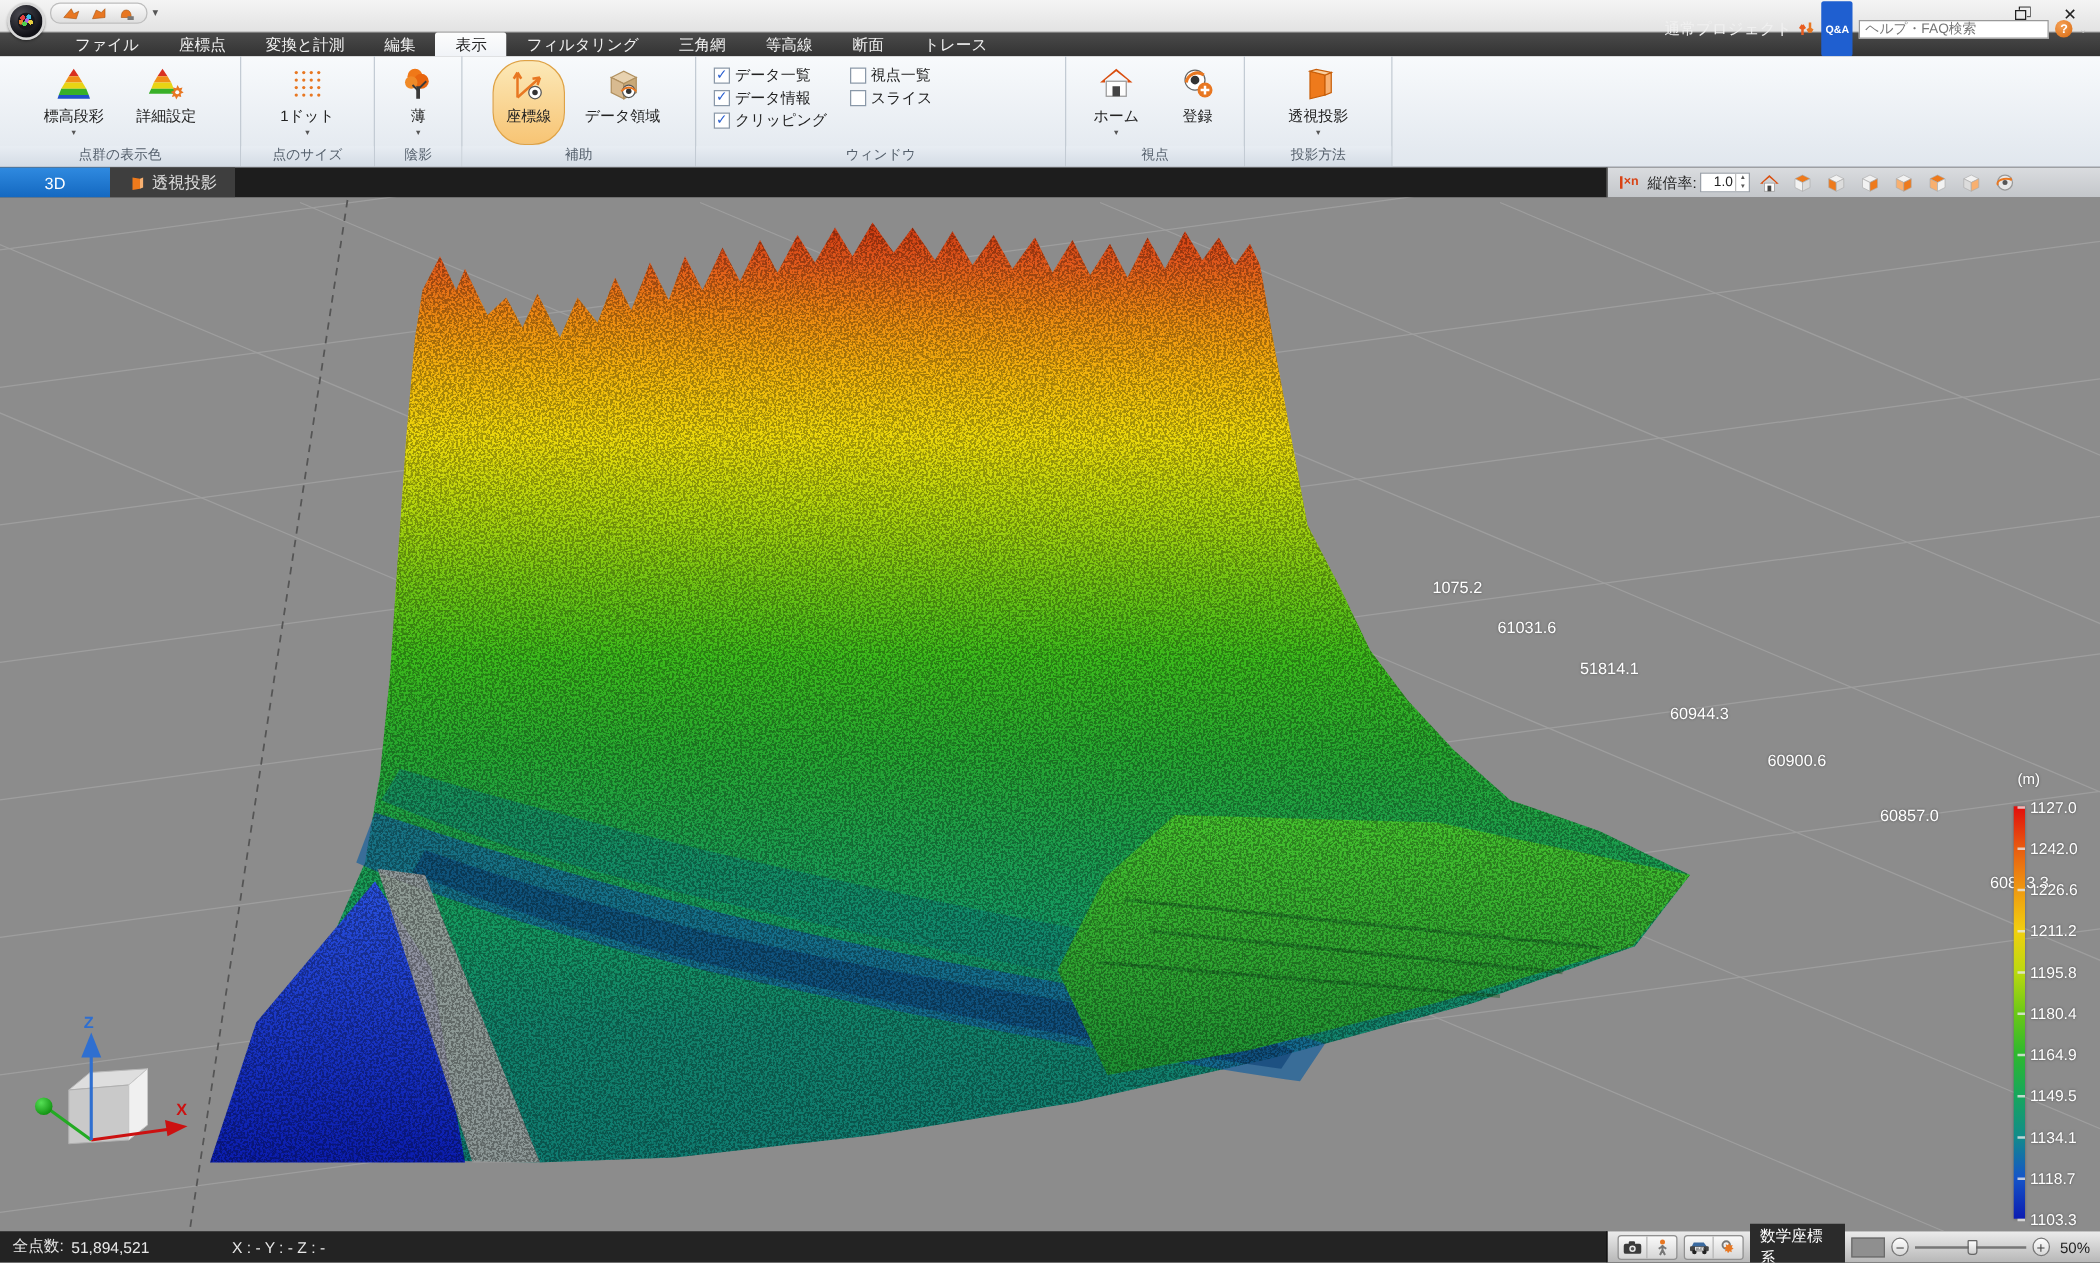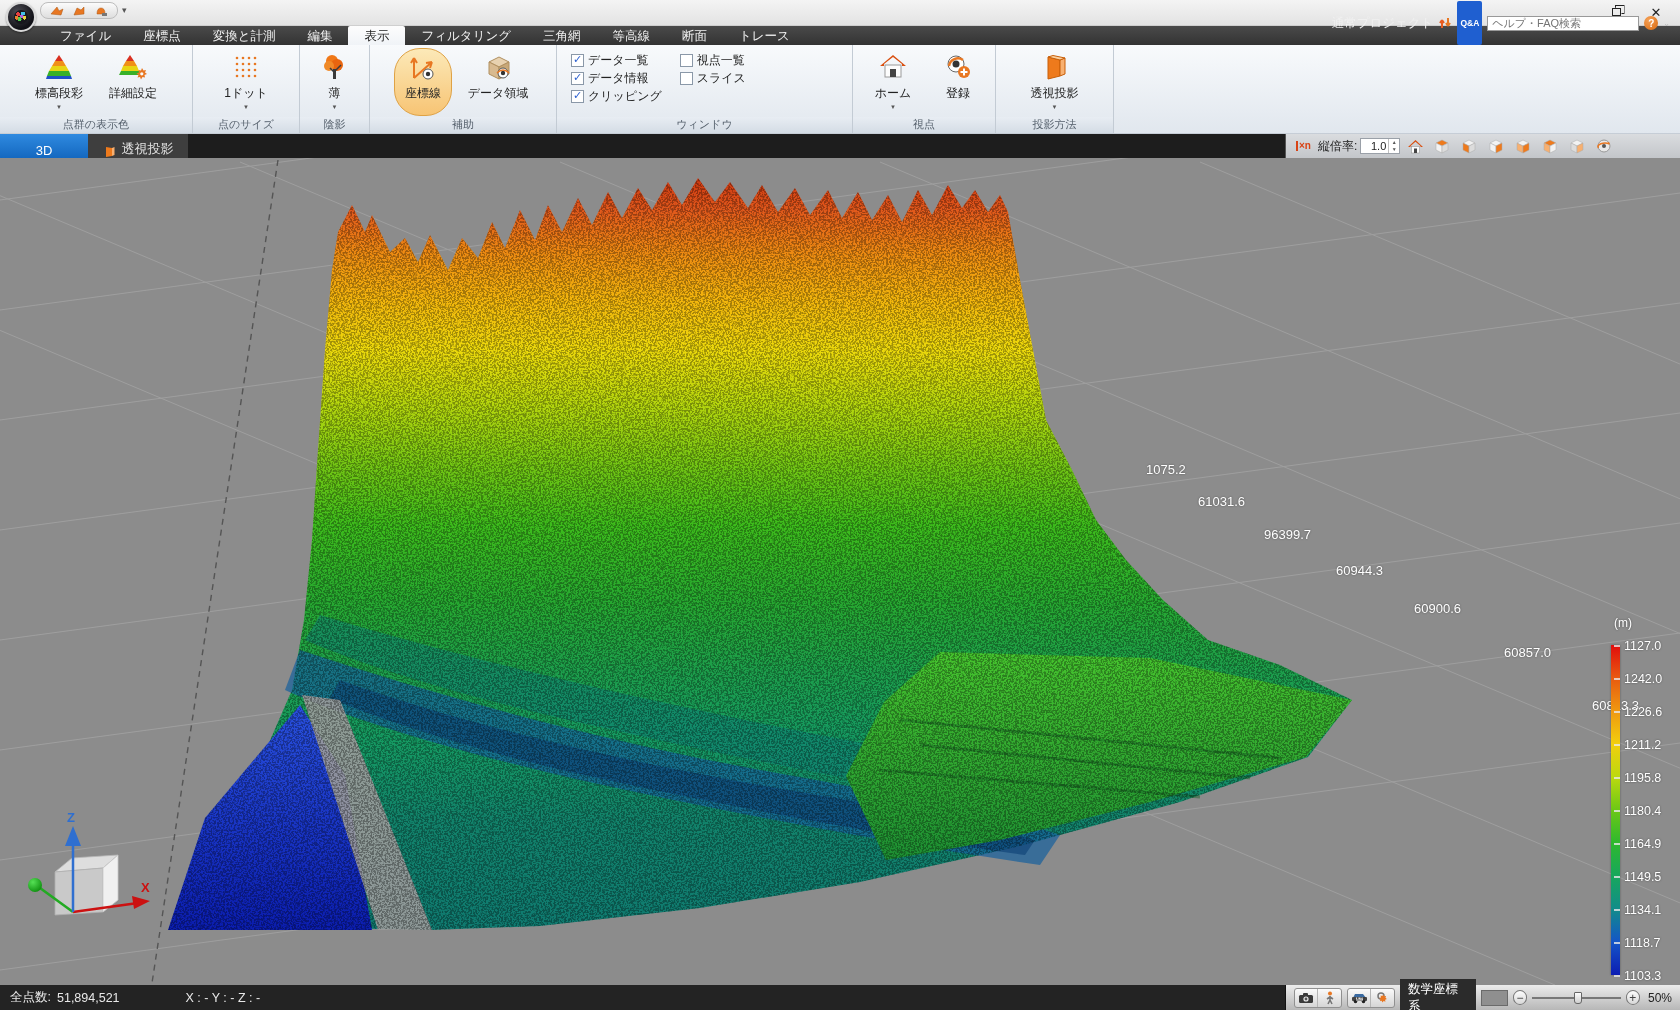--- a/index.html
+++ b/index.html
@@ -51,21 +51,21 @@
   .rbtn .rdrop { font-size:6px; color:#555; margin-top:2px; }
   .rbtn.selected { background:linear-gradient(#fce9b8,#f7c474); border-color:#dfa245; }
   .chk-col { display:flex; flex-direction:column; gap:4px; padding-top:5px; }
   .chk-row { display:flex; align-items:center; gap:4px; height:14px; }
   .cbox { width:13px; height:13px; background:#fff; border:1px solid #8a98a8; display:inline-flex; align-items:center; justify-content:center; font-size:11px; color:#2a5fd0; font-weight:bold; }
   .chk-row.checked .cbox:before { content:"✓"; margin-top:-1px; }
   .chk-label { font-size:12px; color:#222; white-space:nowrap; }
 
   
   .docstrip { position:absolute; left:0; top:134px; width:1680px; height:24px; background:#1d1d1d; display:flex; }
-  .doctab { height:100%; display:flex; align-items:flex-end; justify-content:center; gap:6px; font-size:13px; }
+  .doctab { height:100%; display:flex; align-items:center; justify-content:center; gap:6px; font-size:13px; }
   .doctab-3d { width:88px; background:linear-gradient(#2f8ae0,#1468c0); color:#fff; }
   .doctab-persp { width:100px; background:#3e3e3e; color:#e0e0e0; }
   .docstrip-right { margin-left:auto; width:395px; background:linear-gradient(#dadcdf,#c3c6ca); display:flex; align-items:center; gap:3px; padding:0 6px 0 10px; border-left:1px solid #555; }
   .scale-icon { color:#d84315; font-size:10px; font-weight:bold; border-left:2px solid #d84315; padding-left:1px; line-height:10px; }
   .scale-label { font-size:12px; color:#222; margin-left:4px; }
   .spinbox { width:40px; height:16px; background:#fff; border:1px solid #9aa0a8; display:flex; align-items:center; }
   .spinbox .val { flex:1; text-align:right; font-size:11px; color:#222; padding-right:2px; }
   .spin-arrows { width:11px; height:100%; display:flex; flex-direction:column; border-left:1px solid #c0c0c0; }
   .spin-arrows span { flex:1; font-size:5px; color:#555; text-align:center; line-height:7px; }
   .vbtn { width:24px; height:20px; display:flex; align-items:center; justify-content:center; border-radius:2px; }
@@ -551,21 +551,21 @@
         <text x="67" y="822" fill="#2f6fd0" font-size="13" font-weight="bold">Z</text>
       </g>
     </svg>
 
     <div>
 
         <span class="gridlabel" style="left: 1146px; top: 304px;">1075.2</span>
 
         <span class="gridlabel" style="left: 1198px; top: 336px;">61031.6</span>
 
-        <span class="gridlabel" style="left: 1264px; top: 369px;">96399.7</span>
+        <span class="gridlabel" style="left: 1264px; top: 369px;">51814.1</span>
 
         <span class="gridlabel" style="left: 1336px; top: 405px;">60944.3</span>
 
         <span class="gridlabel" style="left: 1414px; top: 443px;">60900.6</span>
 
         <span class="gridlabel" style="left: 1504px; top: 487px;">60857.0</span>
 
         <span class="gridlabel" style="left: 1592px; top: 540px;">60813.3</span>
       </div>
 

